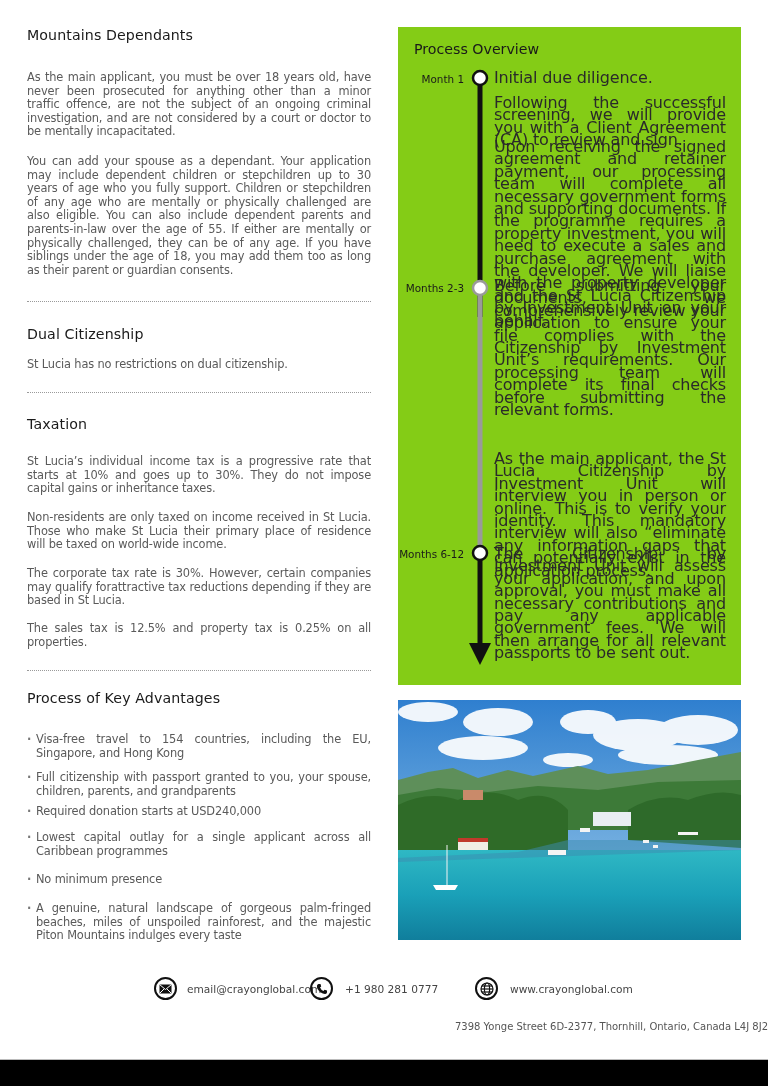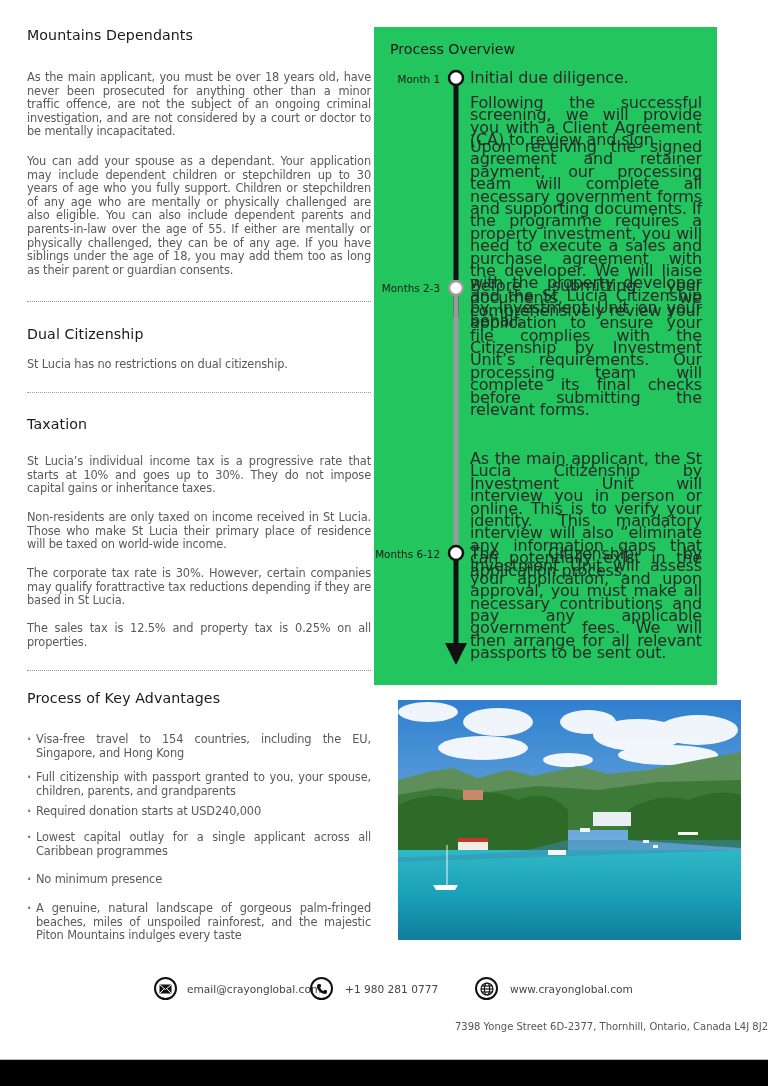--- a/index.html
+++ b/index.html
@@ -8,21 +8,21 @@
   .h2 { font-size: 14.2px; color: #1a1a1a; font-weight: normal; letter-spacing: 0.1px; }
   .p { font-size: 11.4px; line-height: 13.6px; text-align: justify; color: #5a5a5a; letter-spacing: -0.15px; }
   .divider { position: absolute; left: 27px; width: 344px; border-top: 1px dotted #9a9a9a; height: 0; }
 
   .abs { position: absolute; }
 
   .bullets { list-style: none; }
   .bullets li { position: absolute; left: 27px; width: 344px; padding-left: 9px; font-size: 11.4px; line-height: 13.6px; text-align: justify; color: #5a5a5a; letter-spacing: -0.15px; }
   .bullets li::before { content: "·"; position: absolute; left: 0; top: 0; color: #777; font-weight: bold; }
 
-  .panel { position: absolute; left: 374px; top: 27px; width: 343px; height: 658px; background: #22c55e; }
+  .panel { position: absolute; left: 398px; top: 27px; width: 343px; height: 658px; background: #84cc16; }
   .panel-title { position: absolute; left: 16px; top: 14px; font-size: 14.2px; color: #1a1a1a; }
   .tl-label { position: absolute; right: 277px; font-size: 10.4px; color: #1a1a1a; white-space: nowrap; }
   .tl-text { position: absolute; left: 96px; width: 232px; font-size: 16px; line-height: 12.4px; text-align: justify; color: #2a2a2a; letter-spacing: -0.15px; }
 
   .photo { position: absolute; left: 398px; top: 700px; width: 343px; height: 240px; overflow: hidden; }
 
   .footer-item { position: absolute; display: flex; align-items: center; }
   .footer-icon { width: 23px; height: 23px; border: 2px solid #111; border-radius: 50%; display: flex; align-items: center; justify-content: center; }
   .footer-text { font-size: 10.6px; color: #444; }
   .address { position: absolute; left: 0; width: 768px; top: 1021px; text-align: right; font-size: 10px; color: #555; }

